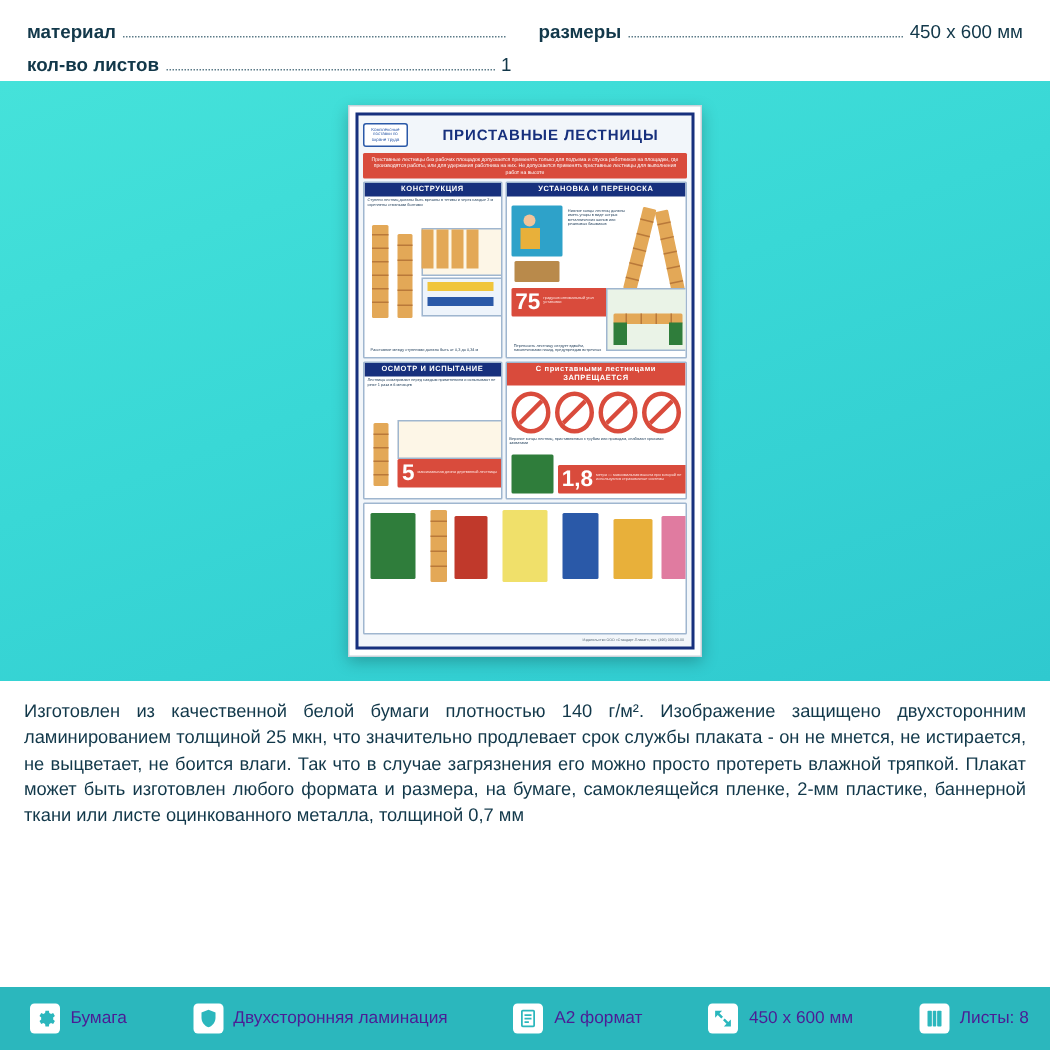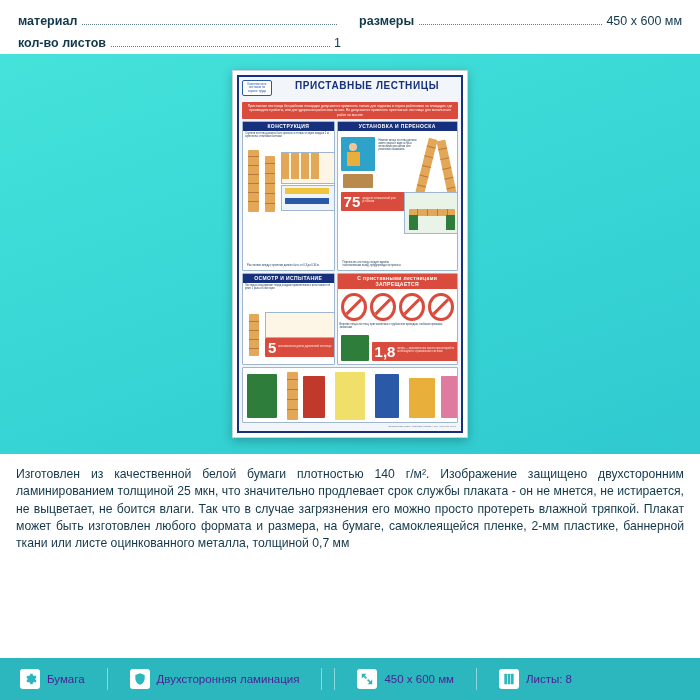--- a/index.html
+++ b/index.html
@@ -105,20 +105,21 @@
     flex: 1 1 auto;
     display: flex;
     flex-direction: column;
     background: #f2f6fa;
     box-sizing: border-box;
     padding: 3px;
     gap: 2px;
   }
   .p-head {
     display: flex;
+    align-items: center;
     gap: 4px;
     height: 20px;
   }
   .p-logo {
     width: 30px;
     height: 16px;
     border: 1px solid #2a59a8;
     border-radius: 2px;
     background: #ffffff;
     font-size: 3px;
@@ -314,21 +315,21 @@
     <div class="poster">
       <div class="poster-inner">
 
         <div class="p-head">
           <div class="p-logo">Комплексные поставки по охране труда</div>
           <div class="p-title">ПРИСТАВНЫЕ ЛЕСТНИЦЫ</div>
         </div>
 
         <div class="p-banner">Приставные лестницы без рабочих площадок допускается применять только для подъема и спуска работников на площадки, где производятся работы, или для удержания работника на них. Не допускается применять приставные лестницы для выполнения работ на высоте</div>
 
-        <div class="p-cols" style="height:150px;">
+        <div class="p-cols" style="height:118px;">
 
           <div class="p-block" style="width:96px;">
             <div class="p-block-title">КОНСТРУКЦИЯ</div>
             <div class="p-mini">Ступени лестниц должны быть врезаны в тетивы и через каждые 2 м скреплены стяжными болтами</div>
 
             <div class="ladder" style="position:absolute;left:5px;top:28px;width:11px;height:62px;">
               <div class="rung" style="top:6px;"></div>
                 <div class="rung" style="top:15px;"></div>
               <div class="rung" style="top:24px;"></div>
                 <div class="rung" style="top:33px;"></div>
@@ -464,20 +465,31 @@
     <div class="bb-item">
       <span class="bb-icon">
         <svg width="14" height="14" viewBox="0 0 24 24" fill="#2bb7bd">
           <path d="M12 2l8 3v6c0 5-3.4 9.4-8 11-4.6-1.6-8-6-8-11V5l8-3z"></path>
         </svg>
       </span>
       <span>Двухсторонняя ламинация</span>
     </div>
     <div class="bb-sep"></div>
 
+    <div class="bb-item">
+      <span class="bb-icon">
+        <svg width="14" height="14" viewBox="0 0 24 24" fill="none" stroke="#2bb7bd" stroke-width="2">
+          <rect x="5" y="3" width="14" height="18" rx="1"></rect>
+          <line x1="8" y1="8" x2="16" y2="8"></line>
+          <line x1="8" y1="12" x2="16" y2="12"></line>
+          <line x1="8" y1="16" x2="13" y2="16"></line>
+        </svg>
+      </span>
+      <span>A2 формат</span>
+    </div>
     <div class="bb-sep"></div>
 
     <div class="bb-item">
       <span class="bb-icon">
         <svg width="14" height="14" viewBox="0 0 24 24" fill="#2bb7bd">
           <path d="M3 3h8L8 6l4 4-2 2-4-4-3 3V3zm18 18h-8l3-3-4-4 2-2 4 4 3-3v8z"></path>
         </svg>
       </span>
       <span>450 х 600 мм</span>
     </div>

